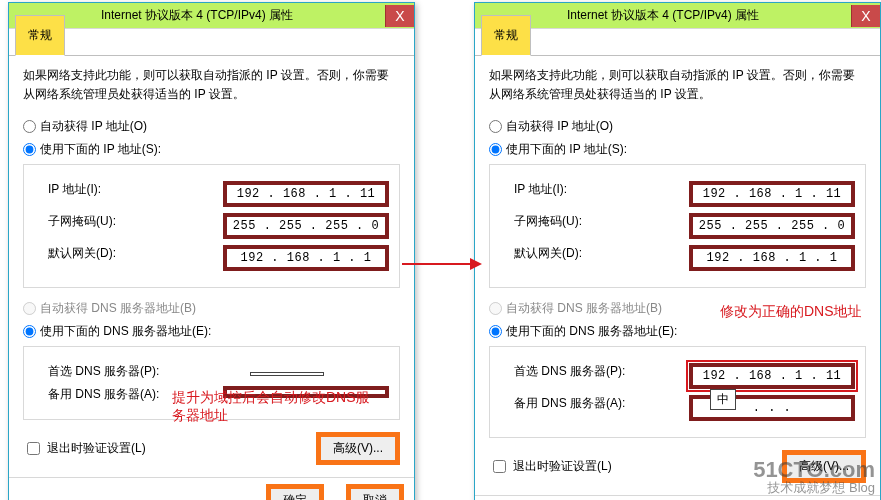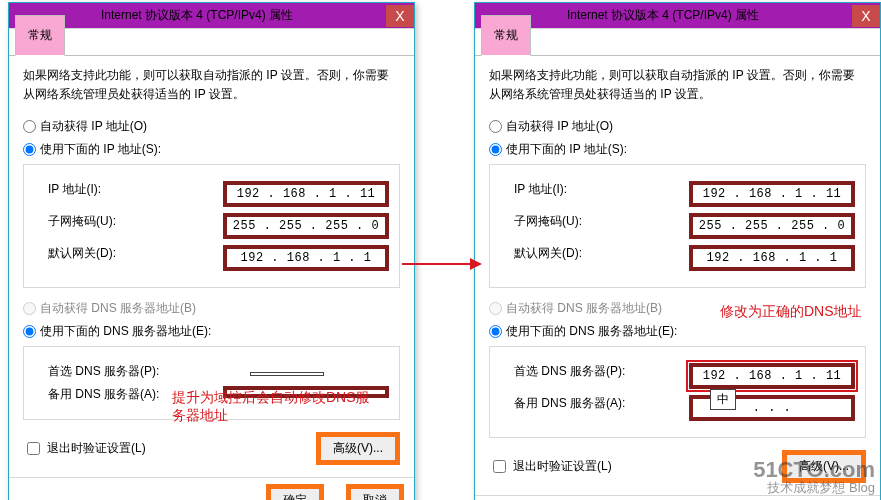--- a/index.html
+++ b/index.html
@@ -19,21 +19,21 @@
     width: 405px;
     border: 1px solid #2aa6c7;
     background: #fff;
     box-shadow: 2px 2px 6px rgba(0,0,0,0.25);
   }
   .dialog-left { left: 8px; top: 2px; }
   .dialog-right { left: 474px; top: 2px; }
   .titlebar {
     display: flex;
     align-items: center;
-    background: #a21caf;
+    background: #bef264;
     border-bottom: 1px solid #d8d8d8;
   }
   .titlebar .title {
     flex: 1;
     text-align: center;
     font-size: 12px;
     padding: 4px 0;
   }
   .titlebar .close-btn {
     width: 28px;
@@ -51,21 +51,21 @@
     border-bottom: 1px solid #bfbfbf;
     padding-left: 6px;
     background: #fff;
     display: flex;
     align-items: flex-end;
     height: 26px;
   }
   .tab {
     border: 1px solid #bfbfbf;
     border-bottom: 1px solid #fff;
-    background: #f9a8d4;
+    background: #fde047;
     padding: 11px 12px;
     font-size: 12px;
     position: relative;
     top: 1px;
   }
   .body {
     padding: 10px 14px 12px 14px;
   }
   .intro {
     font-size: 12px;

